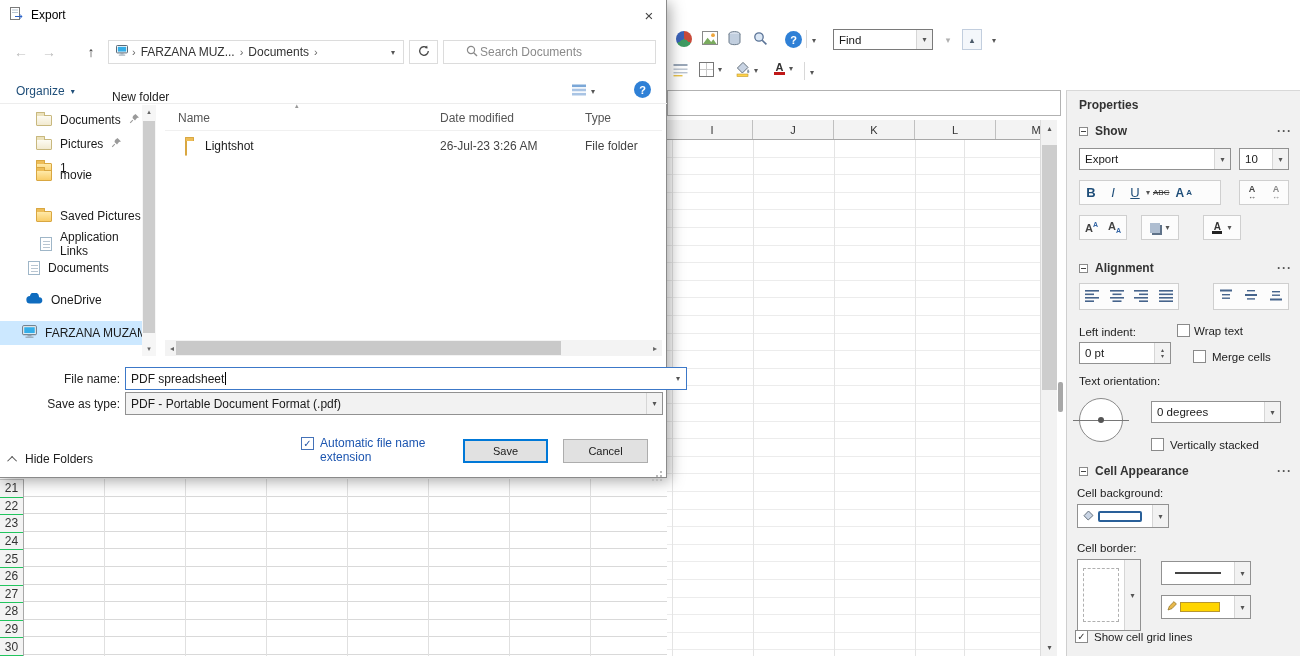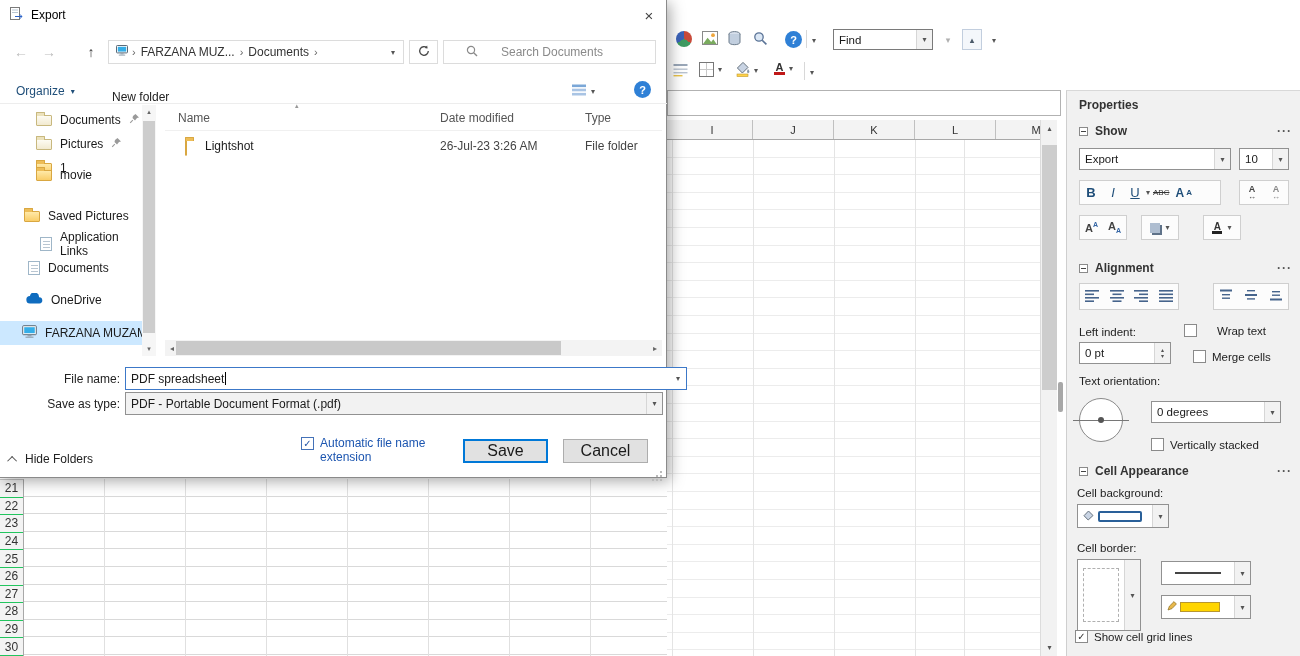--- a/index.html
+++ b/index.html
@@ -45,21 +45,21 @@
   .navbox{border:1px solid #dcdcdc;background:#fff;display:flex;align-items:center}
   .crumb{padding:0 4px;white-space:nowrap;color:#333}
   .sep{color:#666;font-size:11px;padding:0 1px}
   .tree-item{position:absolute;left:0;width:142px;height:24px;display:flex;align-items:center;gap:8px;font-size:12px;color:#1a1a1a}
   .folder{position:relative;width:16px;height:11px;border-radius:1px;background:linear-gradient(#ffe9a8,#f9cd68);border:1px solid #d9a741;flex:none}
   .folder::before{content:"";position:absolute;top:-4px;left:-1px;width:7px;height:3px;background:#edbd58;border:1px solid #d9a741;border-bottom:none;border-radius:1px 1px 0 0}
   .folder.light{background:linear-gradient(#fdfbf2,#f2ead0);border-color:#c8b87e}
   .folder.light::before{background:#ece2bc;border-color:#c8b87e}
   .doc{width:12px;height:14px;background:#fff;border:1px solid #9fb6c8;position:relative;flex:none}
   .doc::after{content:"";position:absolute;left:2px;top:3px;width:7px;height:1px;background:#b9c6d2;box-shadow:0 3px 0 #b9c6d2,0 6px 0 #b9c6d2}
-  .btn{background:#e1e1e1;border:1px solid #adadad;display:flex;align-items:center;justify-content:center;font-size:16px;color:#1a1a1a}
+  .btn{background:#e1e1e1;border:1px solid #adadad;display:flex;align-items:center;justify-content:center;font-size:11px;color:#1a1a1a}
   .btn.primary{border:2px solid #0078d7}
   .chevron-up{width:7px;height:7px;border-top:1.6px solid #555;border-left:1.6px solid #555;transform:rotate(45deg) translateY(2px)}
   .grip{position:absolute;right:4px;bottom:4px;width:2px;height:2px;background:#bbb;box-shadow:-4px 4px 0 #bbb,-8px 8px 0 #bbb,0 4px 0 #bbb,0 8px 0 #bbb,-4px 8px 0 #bbb}
   .caret{display:inline-block;width:1px;height:13px;background:#000;margin-left:1px;vertical-align:-2px}
   .helpcirc{width:17px;height:17px;border-radius:50%;background:#2f80d6;color:#fff;font-weight:bold;font-size:11px;display:flex;align-items:center;justify-content:center}
 </style>
 </head>
 <body>
 
 <div class="abs" style="left:0;top:0;width:1300px;height:656px">
@@ -263,21 +263,21 @@
             <rect x="2" y="9.2" width="8" height="1.4" fill="#46648c"></rect>
           </svg></span>
       <span><svg width="12" height="12">
             <rect x="2" y="2" width="8" height="1.4" fill="#46648c"></rect>
             <rect x="2" y="5.5" width="8" height="1.4" fill="#46648c"></rect>
             <rect y="9.5" width="12" height="2" fill="#46648c"></rect>
           </svg></span>
     </div>
 
     <div class="plabel" style="left:12px;top:235px">Left indent:</div>
-    <span class="abs flex" style="left:117px;top:233px;gap:20px">
+    <span class="abs flex" style="left:110px;top:233px;gap:4px">
       <span class="cb"></span>
       <span style="font-size:11.5px">Wrap text</span>
     </span>
 
     <div class="abs combo" style="left:12px;top:251px;width:92px;height:22px">
       <span class="val">0 pt</span>
       <span class="arr" style="flex-direction:column;font-size:6px;line-height:6px">
           <span>▴</span>
           <span>▾</span>
         </span>
@@ -379,21 +379,21 @@
     <span class="crumb">Documents</span>
     <span class="sep">›</span>
     <span class="dd" style="margin-left:auto;padding:0 4px">▾</span>
   </div>
   <div class="abs navbox ctr" style="left:409px;top:40px;width:29px;height:24px">
     <span><svg width="12" height="12">
           <path d="M10.3 6A4.3 4.3 0 1 1 8.9 2.8" fill="none" stroke="#4a4a4a" stroke-width="1.3"></path>
           <path d="M9.2 0.4l.4 3.2-3.1-.7z" fill="#4a4a4a"></path>
         </svg></span>
   </div>
-  <div class="abs navbox" style="left:443px;top:40px;width:213px;height:24px;padding-left:22px;gap:23px">
+  <div class="abs navbox" style="left:443px;top:40px;width:213px;height:24px;padding-left:22px;gap:2px">
     <span><svg width="12" height="12">
           <circle cx="5" cy="5" r="3.6" fill="none" stroke="#8a8a8a" stroke-width="1.2"></circle>
           <line x1="7.7" y1="7.7" x2="11" y2="11" stroke="#8a8a8a" stroke-width="1.4"></line>
         </svg></span>
     <span style="color:#8a8a8a">Search Documents</span>
   </div>
 
   <span class="abs flex" style="left:16px;top:82px;height:18px;gap:6px;color:#1f4e79">
     <span>Organize</span>
     <span class="dd" style="color:#1f4e79">▾</span>
@@ -431,21 +431,21 @@
           </svg></span>
     </div>
     <div class="tree-item" style="top:51px;padding-left:36px">
       <span class="folder"></span>
       <span>1</span>
     </div>
     <div class="tree-item" style="top:58px;padding-left:36px">
       <span class="folder"></span>
       <span>movie</span>
     </div>
-    <div class="tree-item" style="top:99px;padding-left:24px">
+    <div class="tree-item" style="top:99px;padding-left:36px">
       <span class="folder"></span>
       <span>Saved Pictures</span>
     </div>
     <div class="tree-item" style="top:127px;padding-left:40px">
       <span class="doc"></span>
       <span>Application Links</span>
     </div>
     <div class="tree-item" style="top:151px;padding-left:28px">
       <span class="doc"></span>
       <span>Documents</span>

